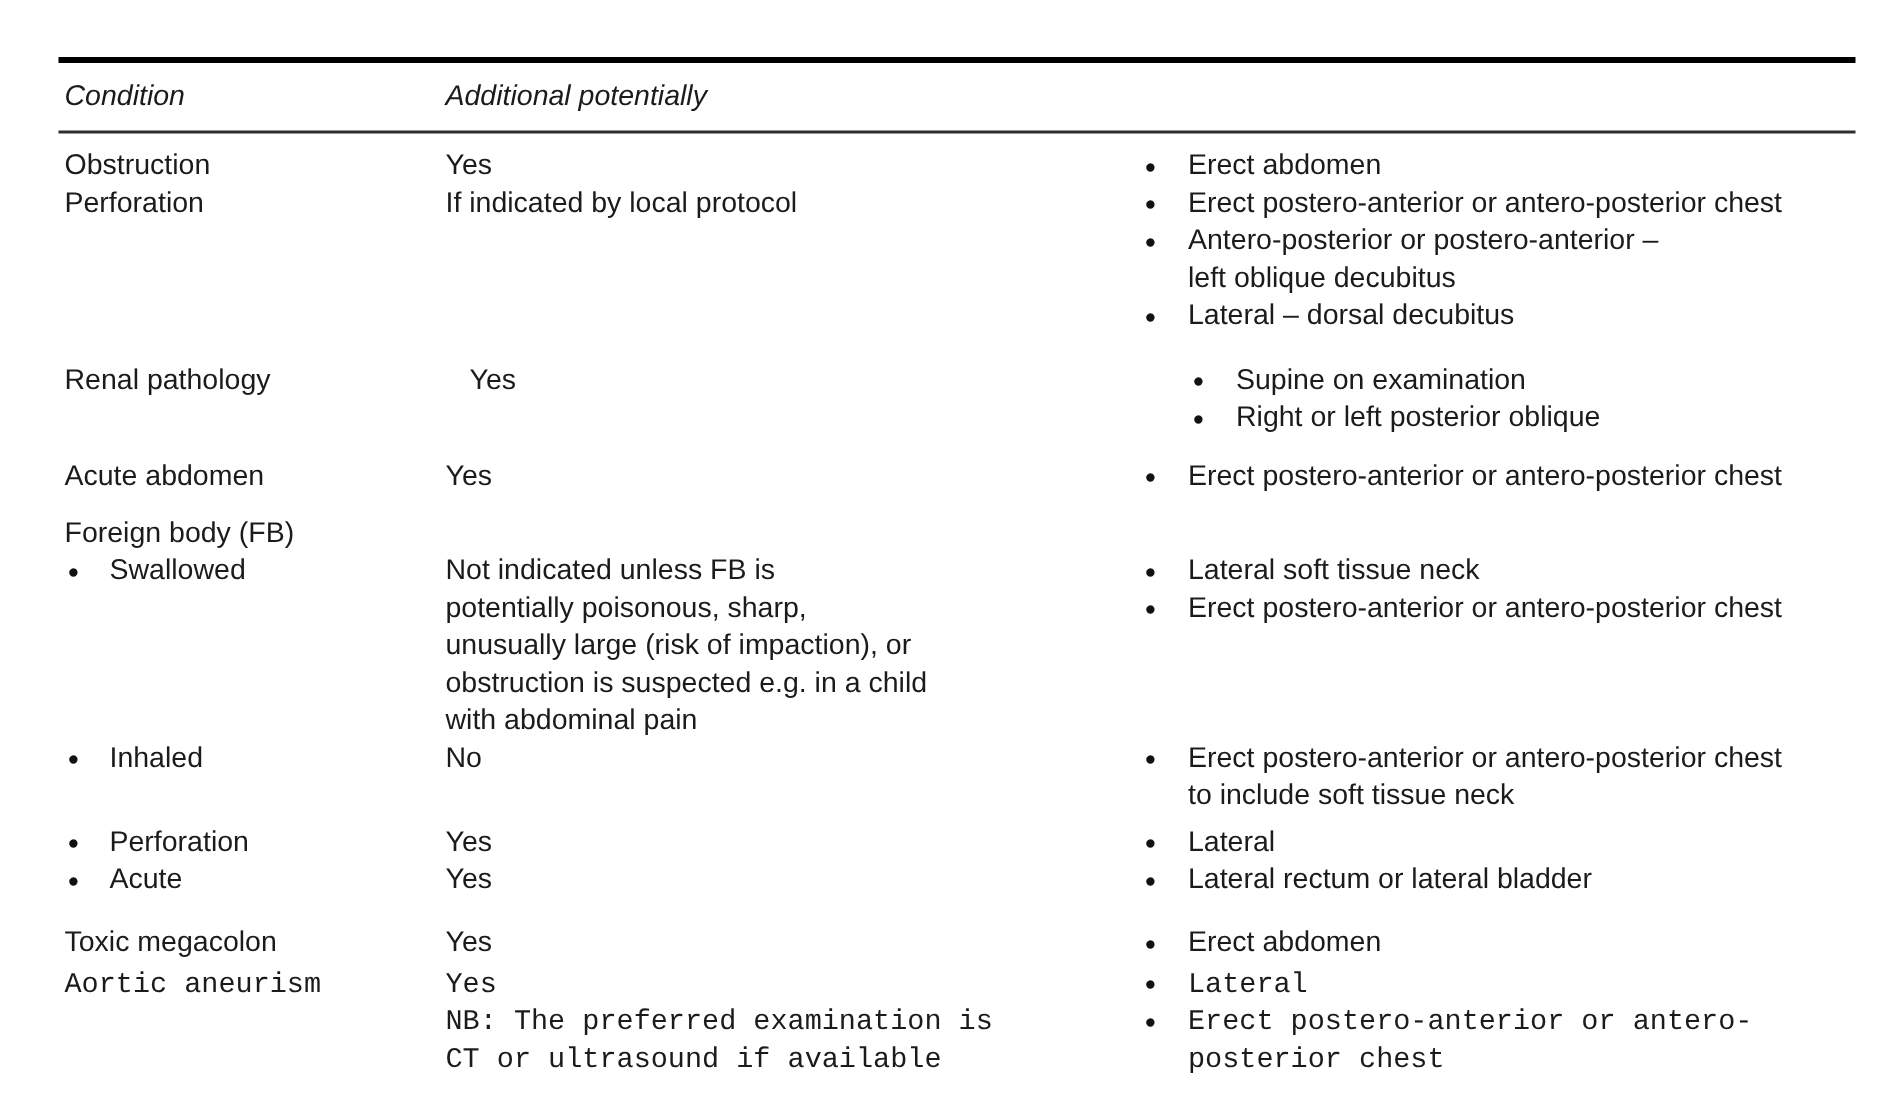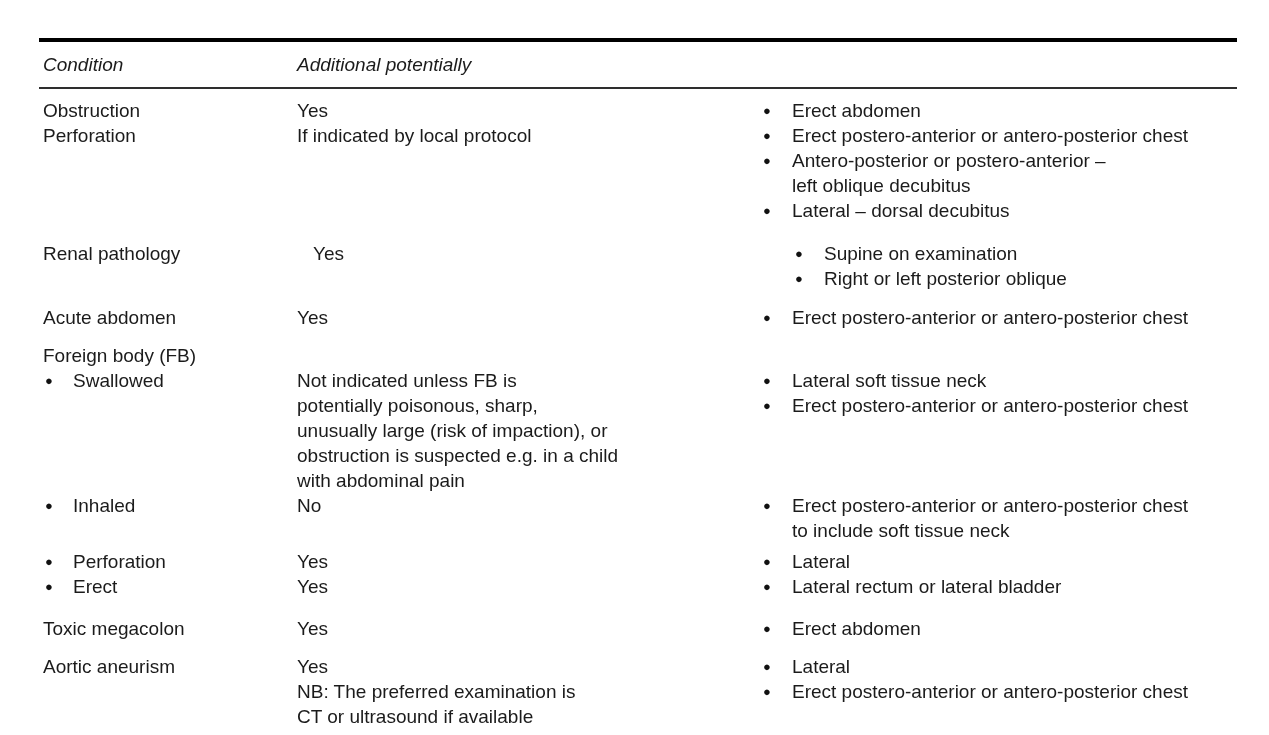--- a/index.html
+++ b/index.html
@@ -102,30 +102,30 @@
           <div class="cell">No</div>
           <div class="cell"><div class="li c3-li"><span class="dot">●</span><span class="li-text">Erect postero-anterior or antero-posterior chest
 to include soft tissue neck</span></div></div>
         </div>
         <div class="grid-row" style="margin-top: 6px;">
           <div class="cell"><div class="li c1-li"><span class="dot">●</span><span class="li-text">Perforation</span></div></div>
           <div class="cell">Yes</div>
           <div class="cell"><div class="li c3-li"><span class="dot">●</span><span class="li-text">Lateral</span></div></div>
         </div>
         <div class="grid-row" style="margin-top: 0px;">
-          <div class="cell"><div class="li c1-li"><span class="dot">●</span><span class="li-text">Erect</span></div></div>
+          <div class="cell"><div class="li c1-li"><span class="dot">●</span><span class="li-text">Acute</span></div></div>
           <div class="cell">Yes</div>
           <div class="cell"><div class="li c3-li"><span class="dot">●</span><span class="li-text">Lateral rectum or lateral bladder</span></div></div>
         </div>
         <div class="grid-row" style="margin-top: 17px;">
           <div class="cell"><span style="white-space: pre-line;">Toxic megacolon</span></div>
           <div class="cell">Yes</div>
           <div class="cell"><div class="li c3-li"><span class="dot">●</span><span class="li-text">Erect abdomen</span></div></div>
         </div>
-        <div class="grid-row" style="margin-top: 13px;">
+        <div class="grid-row" style="margin-top: 3px; font-family: Liberation Mono, monospace;">
           <div class="cell"><span style="white-space: pre-line;">Aortic aneurism</span></div>
           <div class="cell">Yes
 NB: The preferred examination is
 CT or ultrasound if available</div>
           <div class="cell"><div class="li c3-li"><span class="dot">●</span><span class="li-text">Lateral</span></div><div class="li c3-li"><span class="dot">●</span><span class="li-text">Erect postero-anterior or antero-posterior chest</span></div></div>
         </div>
       </div>
 
     <div class="rule thick"></div>
 

